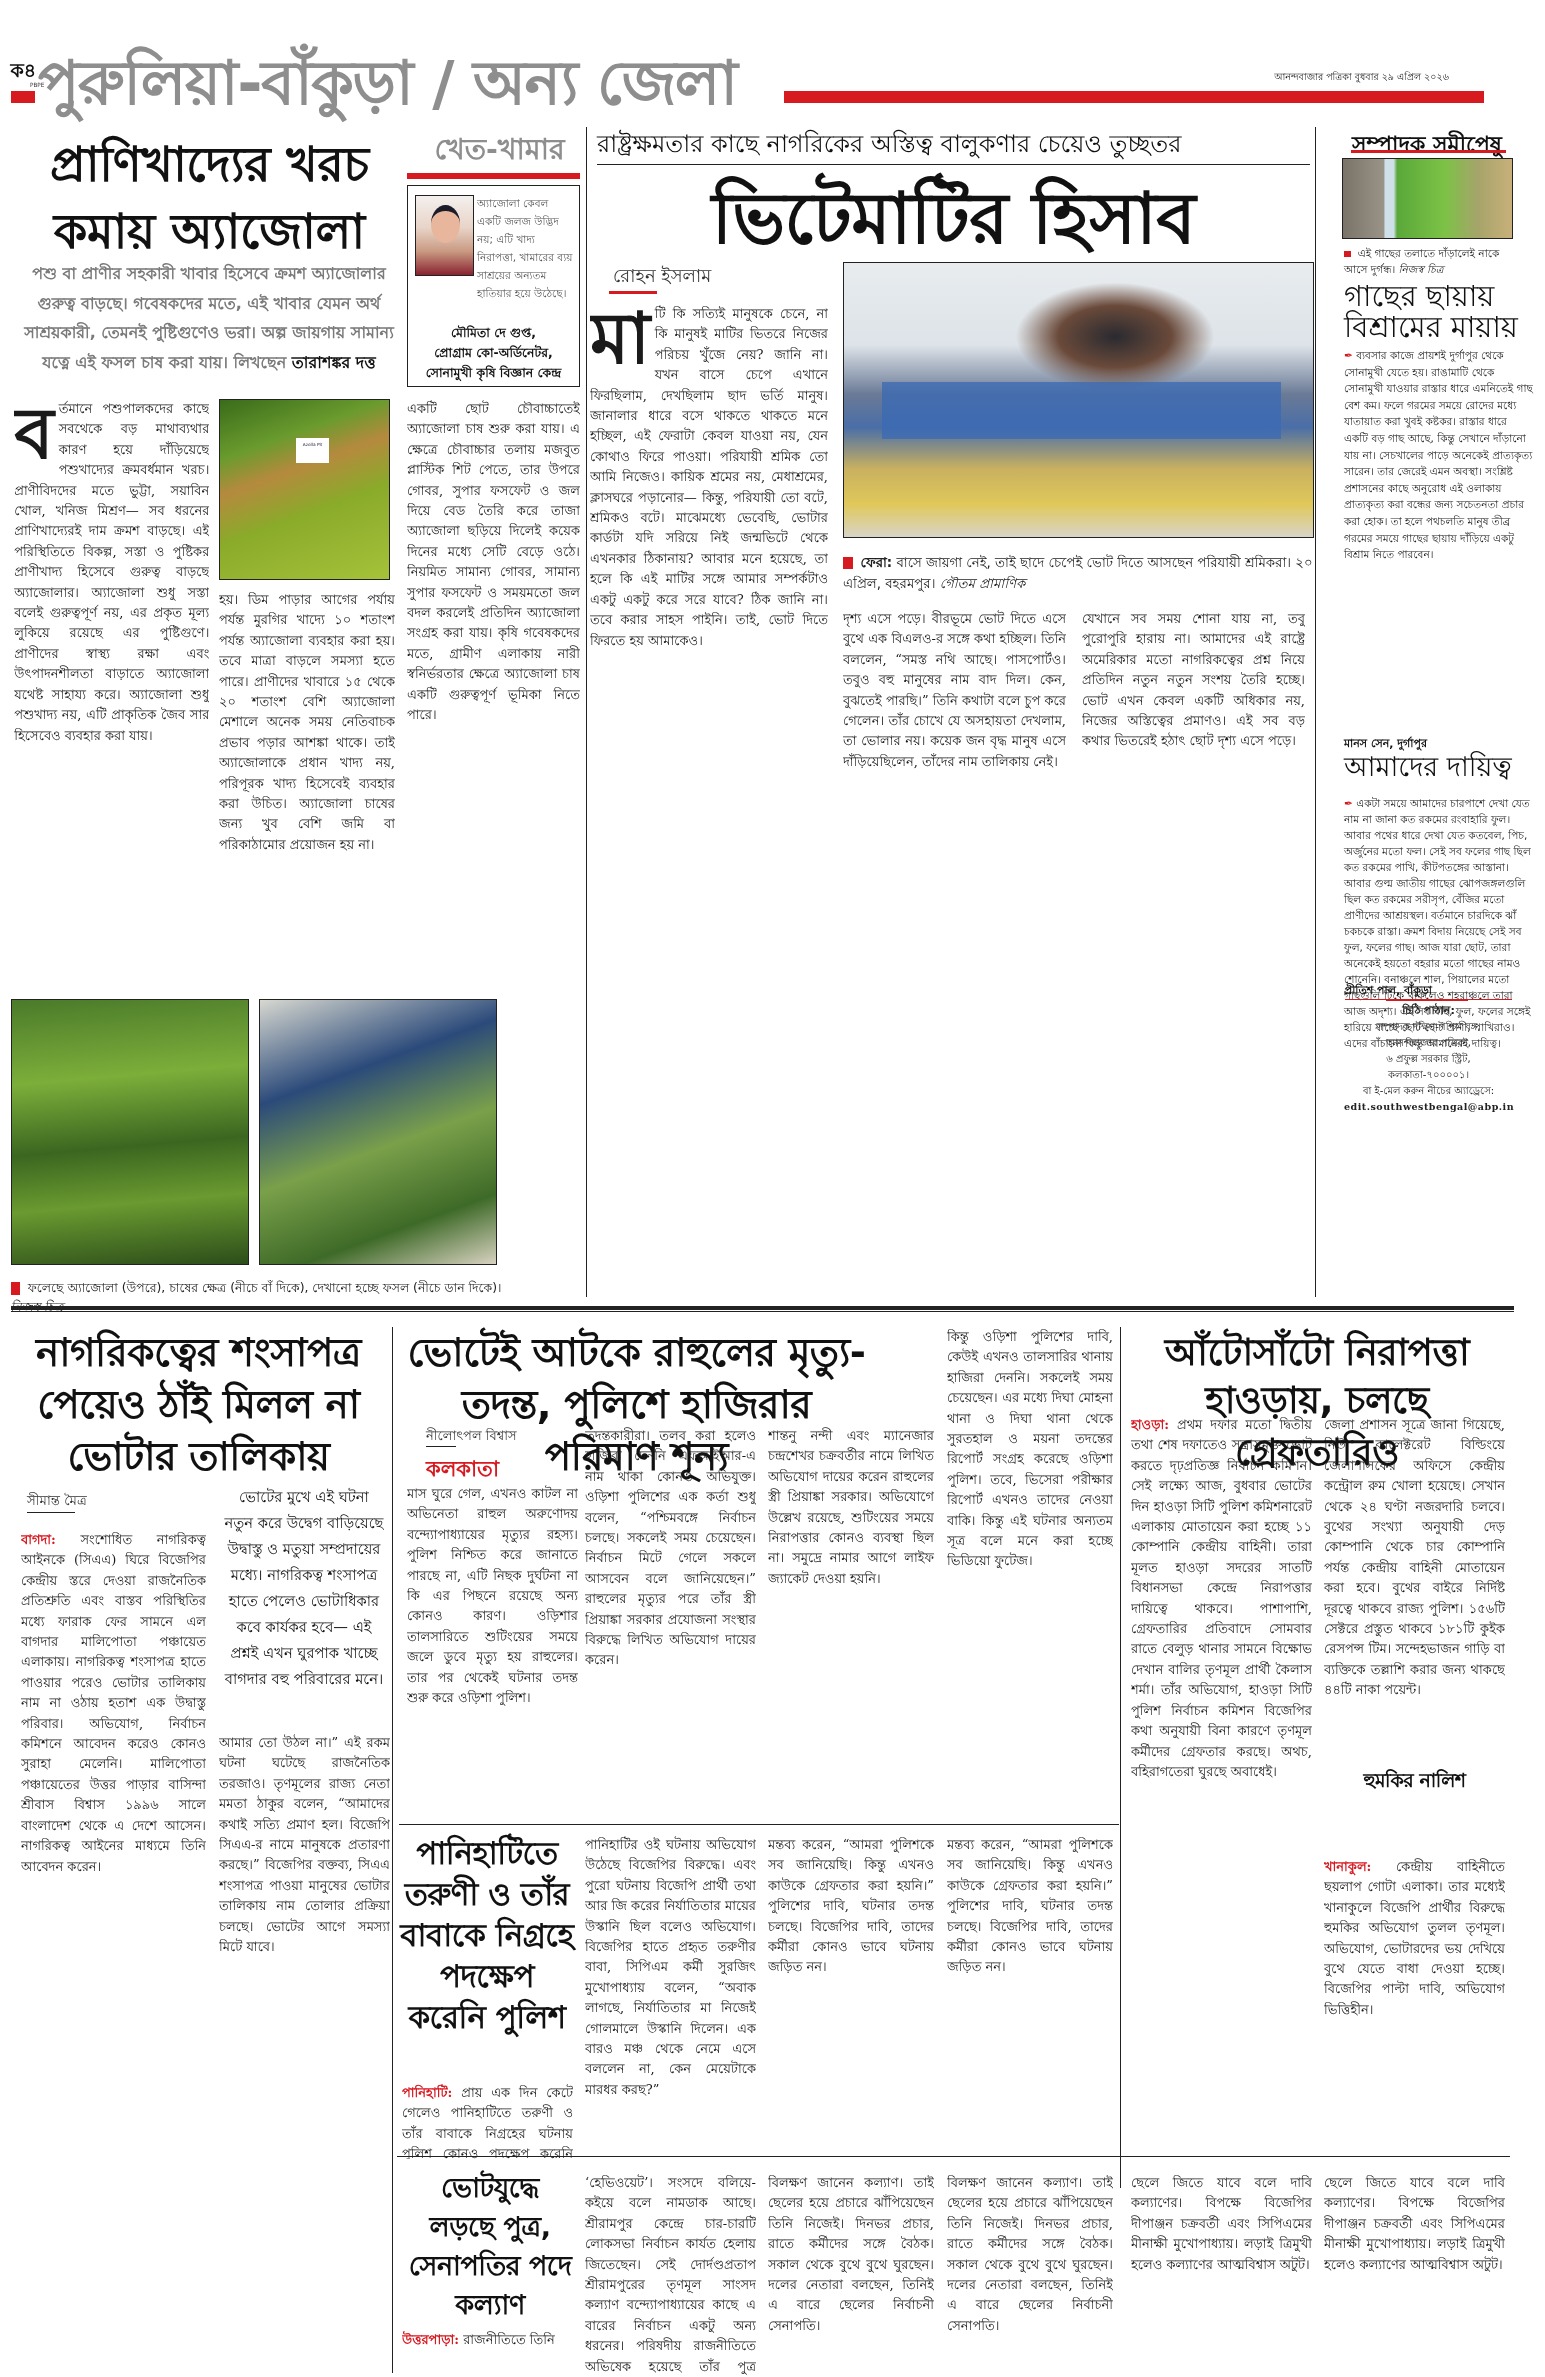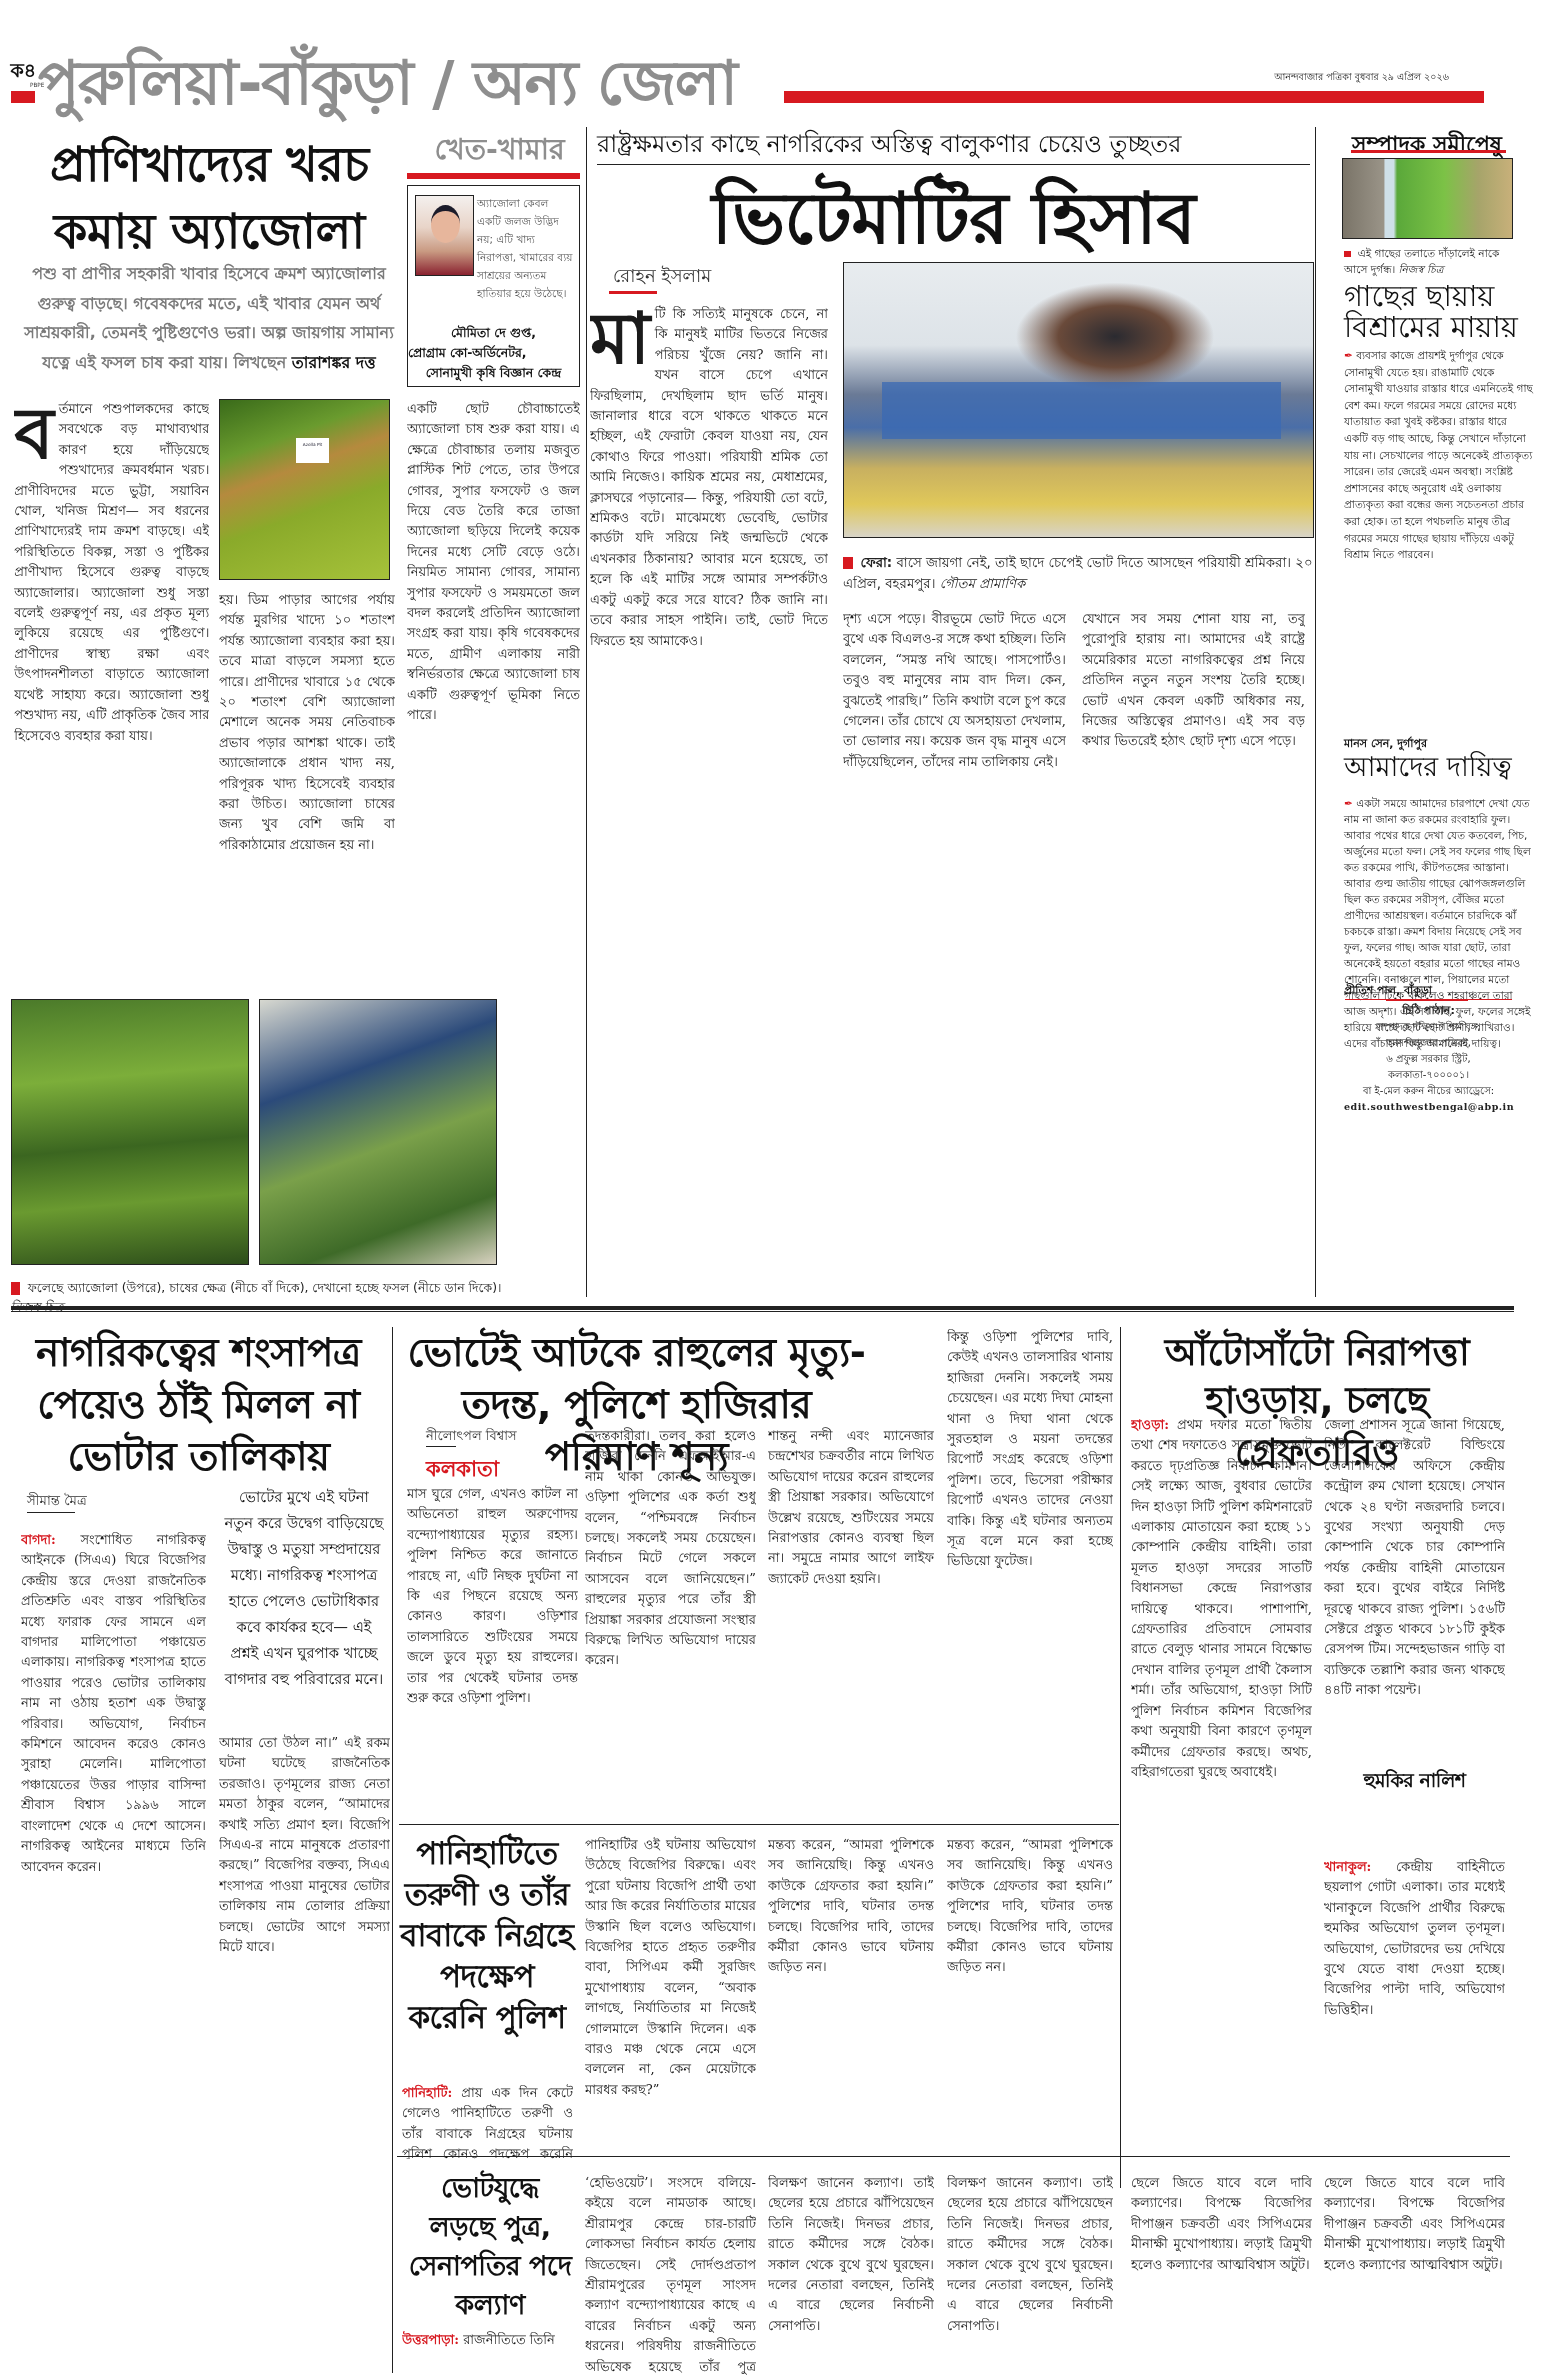--- a/index.html
+++ b/index.html
@@ -38,21 +38,21 @@
 
 <div class="abs" style="left:414px;top:128px;width:171px;text-align:center;font-size:28.5px;font-weight:bold;color:#8e8e8e;">খেত-খামার</div>
 <div class="abs red" style="left:407px;top:173px;width:173px;height:5.7px;"></div>
 
 <div class="abs" style="left:407px;top:185px;width:173px;height:202px;border:1px solid #222;">
   <div class="abs" style="left:6.7px;top:8.6px;width:59px;height:81px;border:0.5px solid #222;background:linear-gradient(180deg,#f4f0ee 0%,#e8d4c8 40%,#c99a82 70%,#8a2230 100%);">
     <div style="position:absolute;left:15px;top:9.5px;width:29.5px;height:38px;border-radius:50%;background:#e7b69c;border-top:6.7px solid #1b1b2a;"></div>
   </div>
   <div class="abs" style="left:69px;top:7.6px;width:98px;font-size:10.5px;line-height:18px;color:#555;">অ্যাজোলা কেবল একটি জলজ উদ্ভিদ নয়; এটি খাদ্য নিরাপত্তা, খামারের ব্যয় সাশ্রয়ের অন্যতম হাতিয়ার হয়ে উঠেছে।</div>
   <div class="abs" style="left:0;top:138px;width:100%;text-align:center;font-size:12.4px;font-weight:bold;">মৌমিতা দে গুপ্ত,</div>
-  <div class="abs" style="left:0;top:158px;width:100%;text-align:left;font-size:12.4px;font-weight:bold;">প্রোগ্রাম কো-অর্ডিনেটর,</div>
+  <div class="abs" style="left:0;top:158px;width:100%;text-align:center;font-size:12.4px;font-weight:bold;">প্রোগ্রাম কো-অর্ডিনেটর,</div>
   <div class="abs" style="left:0;top:178px;width:100%;text-align:center;font-size:12.4px;font-weight:bold;">সোনামুখী কৃষি বিজ্ঞান কেন্দ্র</div>
 </div>
 
 <div class="abs bodytext" style="left:14.3px;top:399px;width:195px;height:585px;">
   <span class="dropcap">ব</span>
   <span>র্তমানে পশুপালকদের কাছে সবথেকে বড় মাথাব্যথার কারণ হয়ে দাঁড়িয়েছে পশুখাদ্যের ক্রমবর্ধমান খরচ। প্রাণীবিদদের মতে ভুট্টা, সয়াবিন খোল, খনিজ মিশ্রণ— সব ধরনের প্রাণিখাদ্যেরই দাম ক্রমশ বাড়ছে। এই পরিস্থিতিতে বিকল্প, সস্তা ও পুষ্টিকর প্রাণীখাদ্য হিসেবে গুরুত্ব বাড়ছে অ্যাজোলার। অ্যাজোলা শুধু সস্তা বলেই গুরুত্বপূর্ণ নয়, এর প্রকৃত মূল্য লুকিয়ে রয়েছে এর পুষ্টিগুণে। প্রাণীদের স্বাস্থ্য রক্ষা এবং উৎপাদনশীলতা বাড়াতে অ্যাজোলা যথেষ্ট সাহায্য করে। অ্যাজোলা শুধু পশুখাদ্য নয়, এটি প্রাকৃতিক জৈব সার হিসেবেও ব্যবহার করা যায়।</span>
 </div>
 <div class="photo" style="left:219px;top:399px;width:171px;height:181px;background:linear-gradient(160deg,#3a6b1a 0%,#6a9b2e 25%,#b58a3e 40%,#8aaa2a 60%,#a6c23a 100%);">
   <div class="abs" style="left:76px;top:38px;width:33px;height:25px;background:#fff;font-size:4.3px;color:#223;text-align:center;padding-top:3.8px;">Azolla Pit</div>
 </div>

